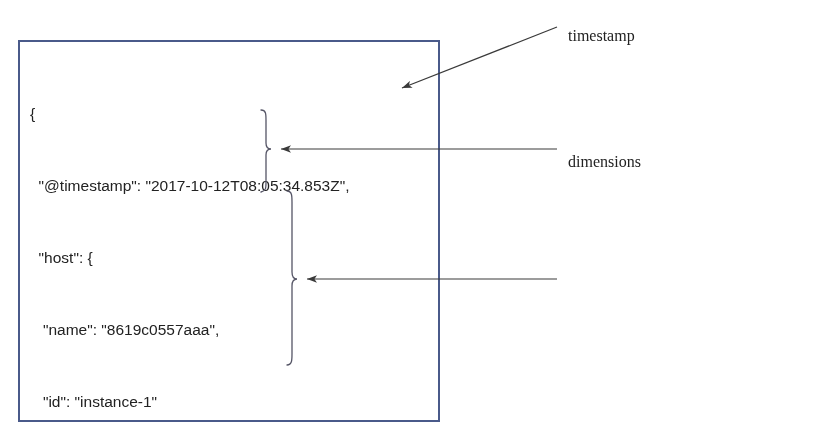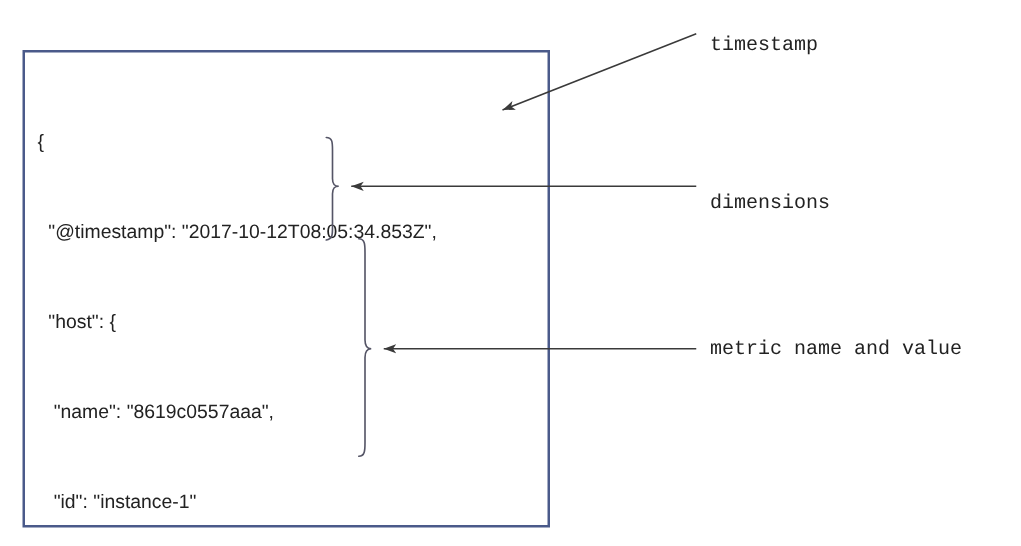--- a/index.html
+++ b/index.html
@@ -43,21 +43,21 @@
   }
   .json-line {
     display: block;
     height: 24px;
     white-space: pre;
   }
 
   
   .annot-label {
     position: absolute;
-    font-family: Liberation Mono, monospace;
+    font-family: Liberation Serif, serif;
     font-size: 16px;
     color: #222222;
     white-space: nowrap;
     line-height: 1;
   }
   #label-timestamp { left: 568px; top: 28px; }
   #label-dimensions { left: 568px; top: 142px; margin-top: 12px; }
   #label-metric { left: 568px; top: 271px; }
 
   
@@ -132,15 +132,14 @@
 
     <g>
       <line x1="557" y1="279" x2="307" y2="279" stroke="#3a3a3a" stroke-width="1.2" marker-end="url(#arrowhead)"></line>
     </g>
   </svg>
 
   <div class="annot-label" id="label-timestamp">timestamp</div>
 
   <div class="annot-label" id="label-dimensions">dimensions</div>
 
-  <div class="annot-label" id="label-metric">metric name and value</div>
 
 </div>
 
 </body></html>

